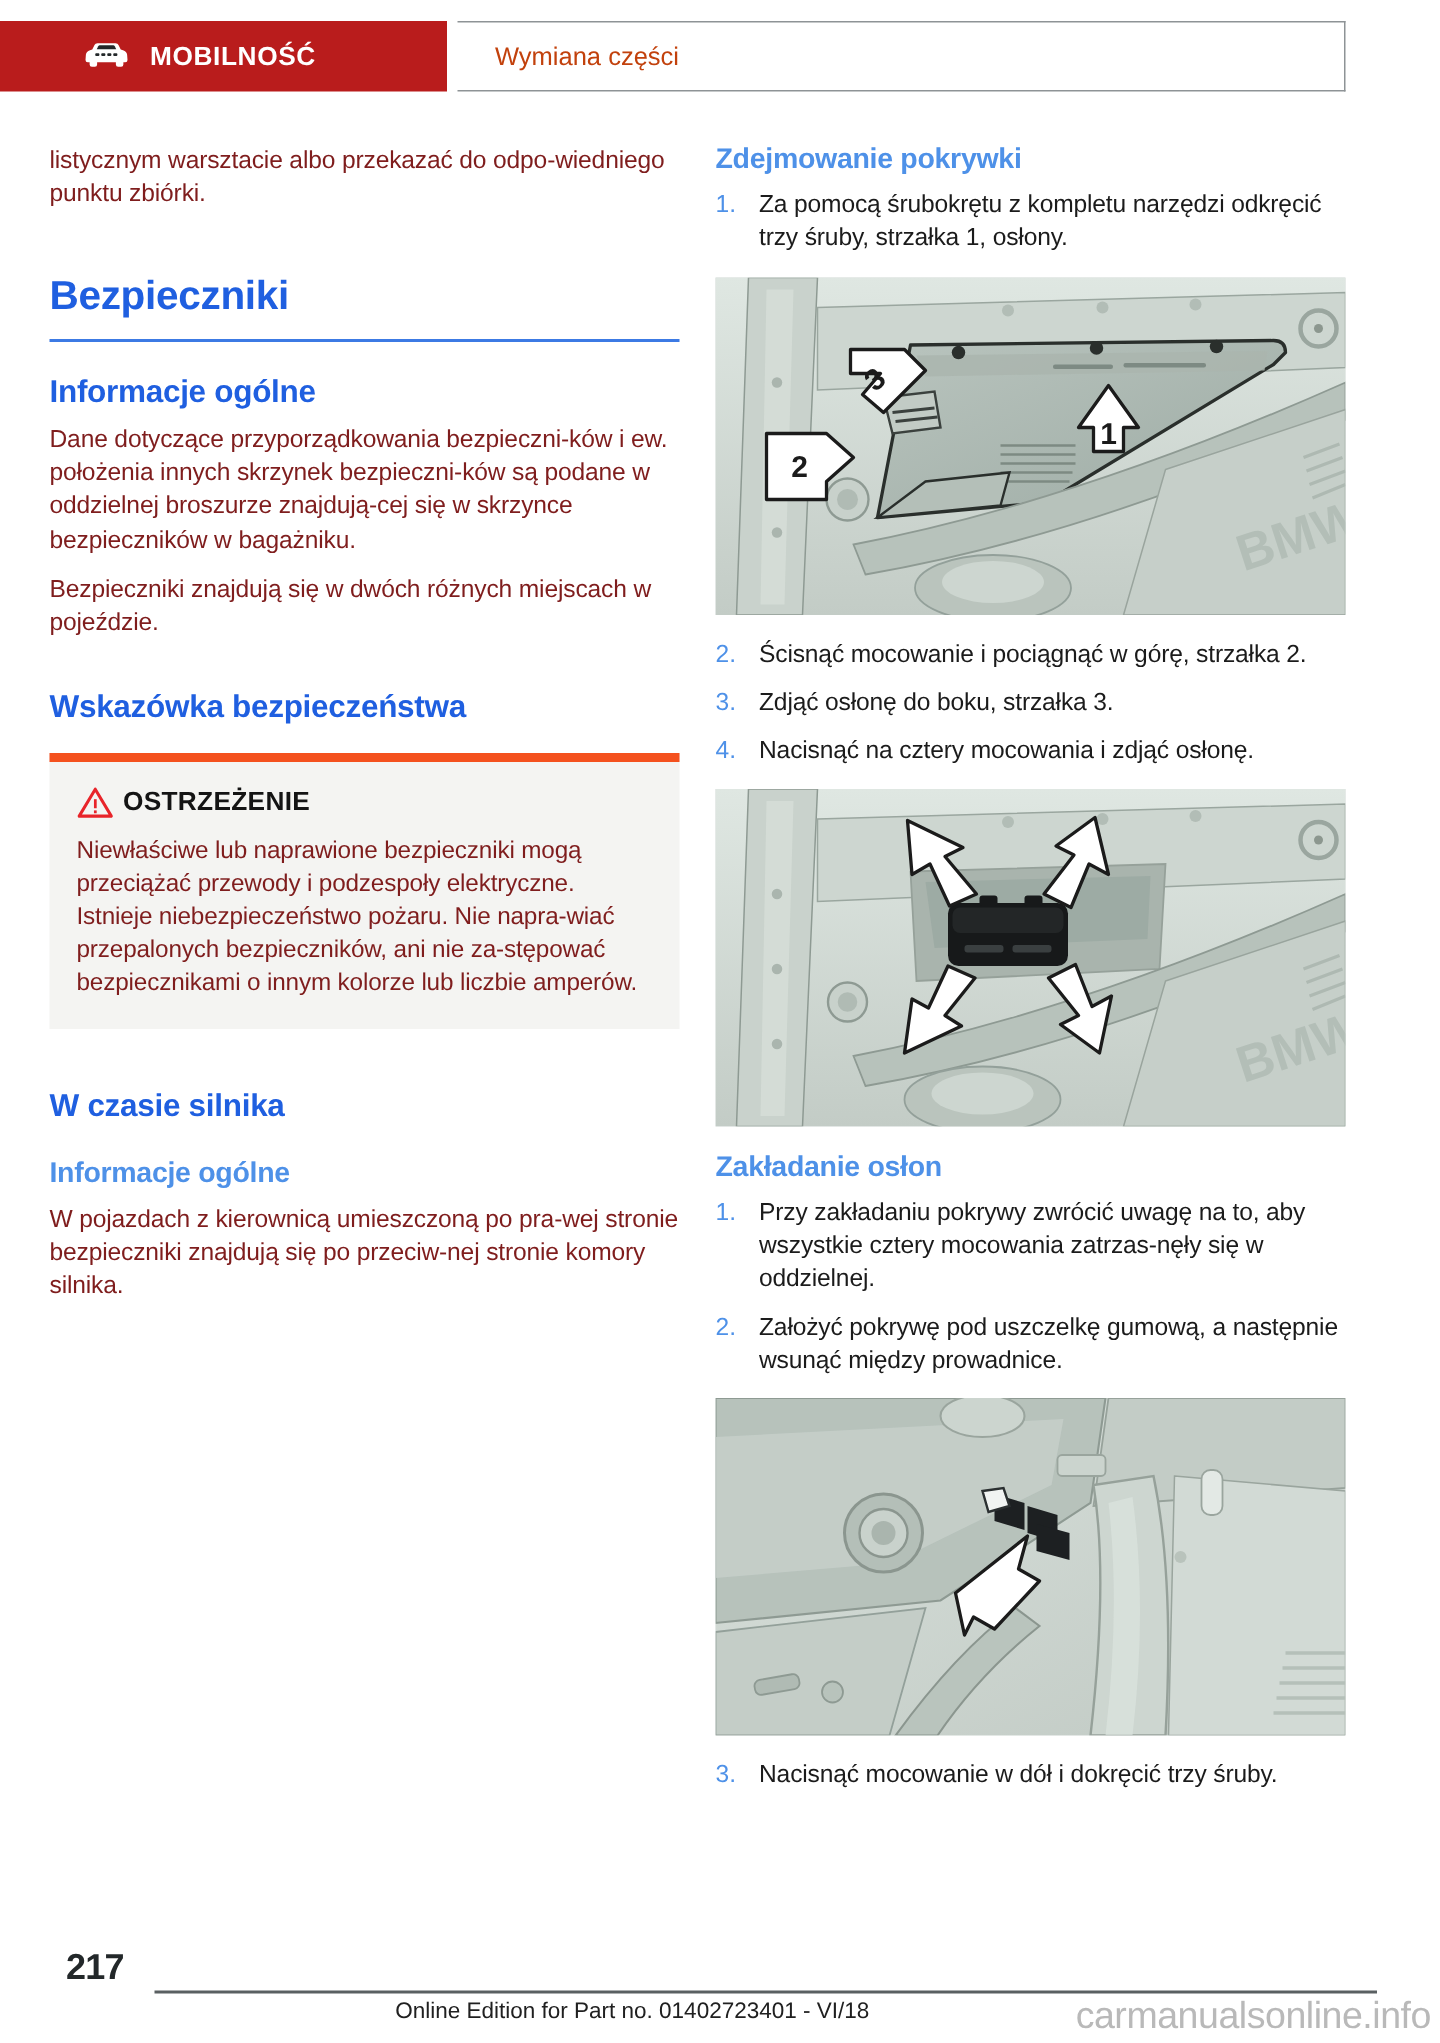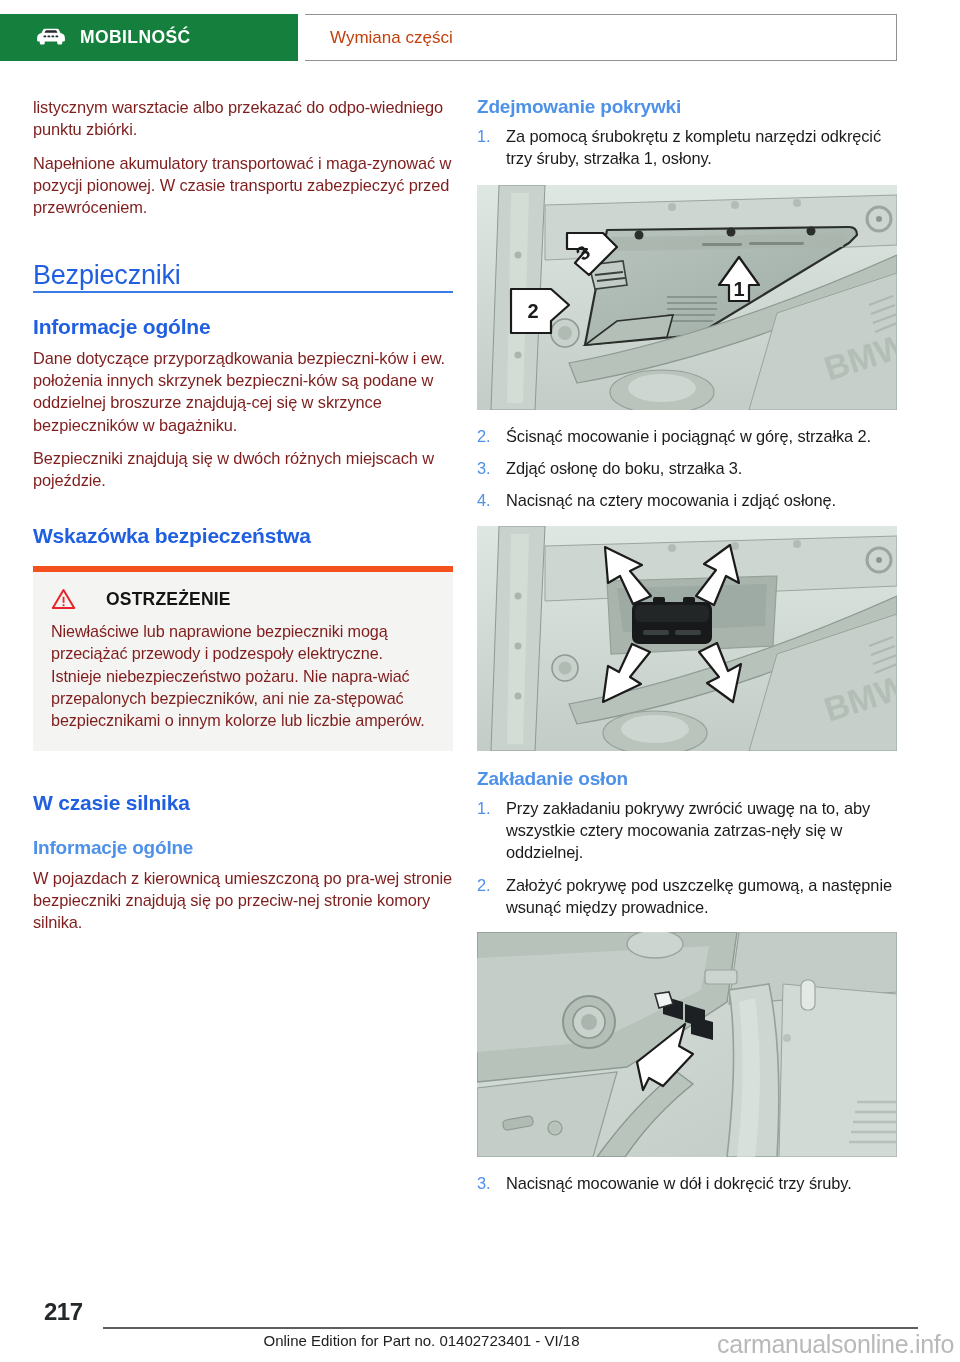--- a/index.html
+++ b/index.html
@@ -7,22 +7,22 @@
     width: 960px; height: 1362px;
     background: #ffffff;
     font-family: "Liberation Sans", sans-serif;
     overflow: hidden;
   }
   .page { position: relative; width: 960px; height: 1362px; background:#fff; }
 
   
   .header { position: absolute; left: 0; top: 14px; width: 897px; height: 47px; display: flex; }
   .hdr-brand {
-    width: 298px; height: 47px; background: #15803d; color: #ffffff;
-    display: flex; align-items: center; padding-left: 36px; gap: 14px;
+    width: 298px; height: 47px; background: #b91c1c; color: #ffffff;
+    display: flex; align-items: center; padding-left: 56px; gap: 14px;
   }
   .hdr-brand .label { font-size: 17.5px; font-weight: bold; letter-spacing: .4px; }
   .car-icon { width: 30px; height: 19px; display:block; }
   .hdr-title {
     flex: 1; height: 47px; background:#ffffff; border: 1px solid #8e9396; border-left: none;
     display: flex; align-items: center; padding-left: 25px;
     font-size: 17px; color: #c2410c;
   }
   .hdr-spacer { width: 7px; }
 
@@ -31,33 +31,33 @@
   .col-left  { left: 33px; }
   .col-right { left: 477px; }
 
   p.body {
     font-size: 16.4px; line-height: 1.36; color: #7f1d1d;
     margin-bottom: 11px; letter-spacing: -0.1px;
   }
   p.body:last-child { margin-bottom: 16px; }
 
   h1.chapter {
-    font-size: 27px; font-weight: normal; color: #1f5fe0; letter-spacing: -0.2px;
-    padding-bottom: 0; border-bottom: 2.5px solid #3c7ae4;
+    font-size: 27px; font-weight: bold; color: #1f5fe0; letter-spacing: -0.2px;
+    padding-bottom: 13px; border-bottom: 2.5px solid #3c7ae4;
   }
   h2.sec {
     font-size: 21px; font-weight: bold; color: #1f5fe0; letter-spacing: -0.2px;
   }
   h3.sub {
     font-size: 19px; font-weight: bold; color: #4e91e8; letter-spacing: -0.2px;
   }
 
   
   .warnbox { background: #f4f4f2; border-top: 6px solid #f4511e; padding: 16px 18px 20px 18px; }
-  .warn-head { display:flex; align-items:center; gap: 30px; margin-bottom: 10px; }
+  .warn-head { display:flex; align-items:center; gap: 6px; margin-bottom: 10px; }
   .warn-head .wtitle { font-size: 17.5px; font-weight: bold; color:#141414; letter-spacing:.2px; }
   .tri-icon { width: 25px; height: 22px; display:block; }
   .warnbox p.body { font-size: 16.2px; margin-bottom: 0; }
 
   
   ol.steps { list-style: none; }
   ol.steps li { display: flex; font-size: 16.4px; line-height: 1.36; color:#1b1b1b; margin-bottom: 10px; }
   ol.steps li:last-child { margin-bottom: 0; }
   ol.steps .num { color:#4e91e8; width: 29px; flex: none; }
   ol.steps .txt { flex: 1; letter-spacing: -0.1px; }
@@ -104,21 +104,20 @@
       </span>
       <span class="label">MOBILNOŚĆ</span>
     </div>
     <div class="hdr-spacer"></div>
     <div class="hdr-title">Wymiana części</div>
   </div>
 
   <div class="col col-left">
 
     <p class="body">listycznym warsztacie albo przekazać do odpo-wiedniego punktu zbiórki.</p>
-    <p class="body">Napełnione akumulatory transportować i maga-zynować w pozycji pionowej. W czasie transportu zabezpieczyć przed przewróceniem.</p>
 
     <div class="gap-l"></div>
     <h1 class="chapter">Bezpieczniki</h1>
 
     <div class="gap-m"></div>
     <h2 class="sec">Informacje ogólne</h2>
     <div style="height:8px"></div>
     <p class="body">Dane dotyczące przyporządkowania bezpieczni-ków i ew. położenia innych skrzynek bezpieczni-ków są podane w oddzielnej broszurze znajdują-cej się w skrzynce bezpieczników w bagażniku.</p>
     <p class="body">Bezpieczniki znajdują się w dwóch różnych miejscach w pojeździe.</p>
 

